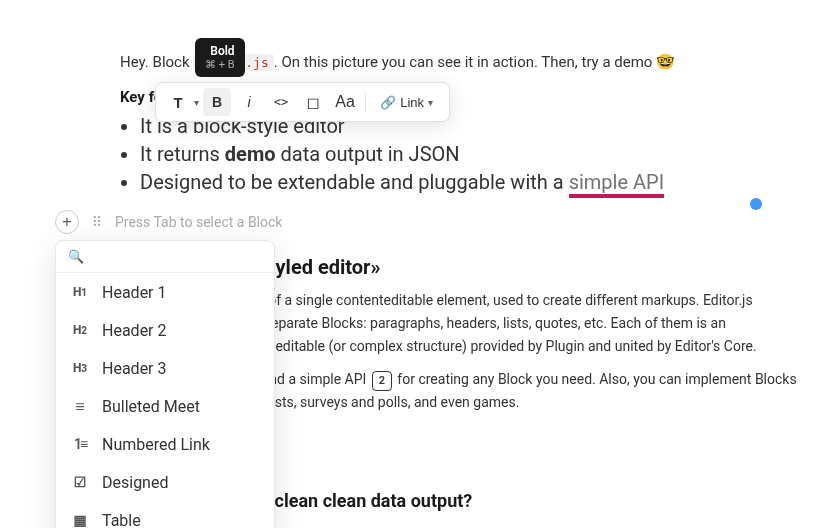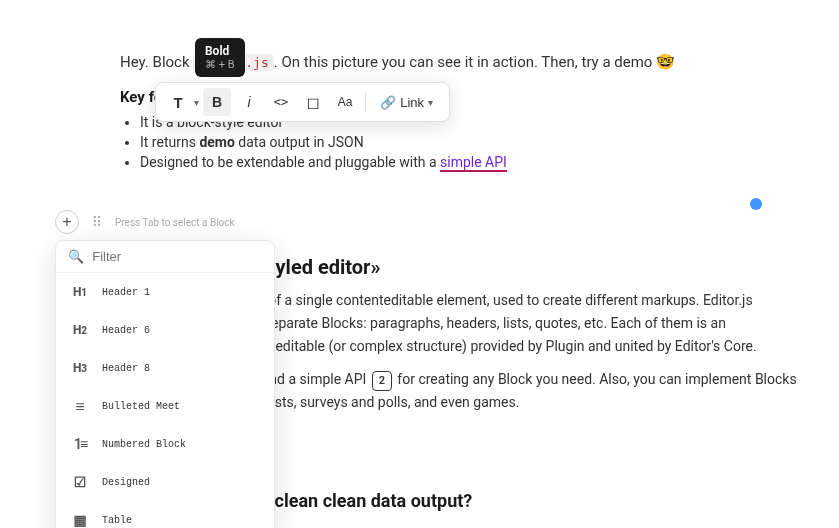--- a/index.html
+++ b/index.html
@@ -99,21 +99,21 @@
       position: absolute;
       top: 38px;
       left: 195px;
       background: #1a1a1a;
       color: #fff;
       border-radius: 6px;
       padding: 6px 10px;
       font-size: 12px;
       font-weight: 600;
       z-index: 200;
-      text-align: left;
+      text-align: right;
     }
     .bold-tooltip .shortcut {
       font-size: 11px;
       font-weight: 400;
       color: #aaa;
       display: block;
     }
 
     
     .key-features {
@@ -123,29 +123,29 @@
       font-size: 15px;
       font-weight: 700;
       margin-bottom: 8px;
     }
     .key-features ul {
       list-style: disc;
       padding-left: 20px;
     }
     .key-features ul li {
       margin-bottom: 4px;
-      font-size: 14px;
+      font-size: 20px;
       color: #333;
     }
     .key-features ul li strong {
       font-weight: 700;
     }
     .key-features ul li a {
-      color: #6d28d9;
-      border-bottom: 2px solid #be185d;
+      color: #737373;
+      border-bottom: 4px solid #be185d;
       text-decoration: none;
     }
 
     
     .block-input-row {
       display: flex;
       align-items: center;
       gap: 8px;
       position: absolute;
       top: 210px;
@@ -169,21 +169,21 @@
       height: 20px;
       cursor: pointer;
       display: flex;
       align-items: center;
       justify-content: center;
       color: #aaa;
       font-size: 14px;
     }
     .block-placeholder {
       color: #aaa;
-      font-size: 10px;
+      font-size: 14px;
     }
 
     
     .block-menu {
       position: absolute;
       top: 240px;
       left: 55px;
       width: 220px;
       background: #fff;
       border: 1px solid #e8e8e8;
@@ -221,22 +221,21 @@
       height: 20px;
       display: flex;
       align-items: center;
       justify-content: center;
       font-size: 14px;
       color: #555;
       font-weight: 600;
       flex-shrink: 0;
     }
     .block-menu-item .item-label {
-      font-size: 10px;
-      font-family: Liberation Mono, monospace;
+      font-size: 16px;
     }
 
     
     .content-section {
       position: absolute;
       top: 255px;
       left: 120px;
       right: 40px;
     }
 
@@ -288,21 +287,21 @@
 
 <div class="format-toolbar">
   <div class="tool-dropdown">
     <button class="tool-btn" style="font-size:15px;font-weight:600;">T</button>
     <span style="font-size:10px;color:#666;">▾</span>
   </div>
   <button class="tool-btn" style="font-weight:700;background:#f0f0f0;">B</button>
   <button class="tool-btn" style="font-style:italic;">i</button>
   <button class="tool-btn" style="font-family:monospace;font-size:12px;">&lt;&gt;</button>
   <button class="tool-btn" style="font-size:16px;">◻</button>
-  <button class="tool-btn" style="font-size:12px;">Aa</button>
+  <button class="tool-btn" style="font-size:16px;">Aa</button>
   <div class="divider"></div>
   <button class="link-btn">
     <span style="font-size:13px;">🔗</span>
     <span>Link</span>
     <span style="font-size:10px;color:#666;">▾</span>
   </button>
 </div>
 
 <div class="editor-area">
   <div class="editor-intro" style="margin-top:10px;">
@@ -323,42 +322,41 @@
 
 <div class="block-input-row">
   <button class="block-add-btn">+</button>
   <div class="block-drag-btn">⠿</div>
   <span class="block-placeholder">Press Tab to select a Block</span>
 </div>
 
 <div class="block-menu">
   <div class="block-menu-filter">
     <span style="color:#aaa;font-size:13px;">🔍</span>
-    <input type="text" placeholder="Filter" style="">
   </div>
 
   <div class="block-menu-item">
     <span class="item-icon" style="font-size:12px;font-weight:800;">H<sub>1</sub></span>
     <span class="item-label">Header 1</span>
   </div>
   <div class="block-menu-item">
     <span class="item-icon" style="font-size:12px;font-weight:800;">H<sub>2</sub></span>
-    <span class="item-label">Header 6</span>
+    <span class="item-label">Header 2</span>
   </div>
   <div class="block-menu-item">
     <span class="item-icon" style="font-size:12px;font-weight:800;">H<sub>3</sub></span>
-    <span class="item-label">Header 8</span>
+    <span class="item-label">Header 3</span>
   </div>
   <div class="block-menu-item">
     <span class="item-icon" style="font-size:16px;">≡</span>
     <span class="item-label">Bulleted Meet</span>
   </div>
   <div class="block-menu-item">
     <span class="item-icon" style="font-size:14px;letter-spacing:-2px;">1≡</span>
-    <span class="item-label">Numbered Block</span>
+    <span class="item-label">Numbered Link</span>
   </div>
   <div class="block-menu-item">
     <span class="item-icon" style="font-size:14px;">☑</span>
     <span class="item-label">Designed</span>
   </div>
   <div class="block-menu-item">
     <span class="item-icon" style="font-size:14px;">▦</span>
     <span class="item-label">Table</span>
   </div>
 </div>

